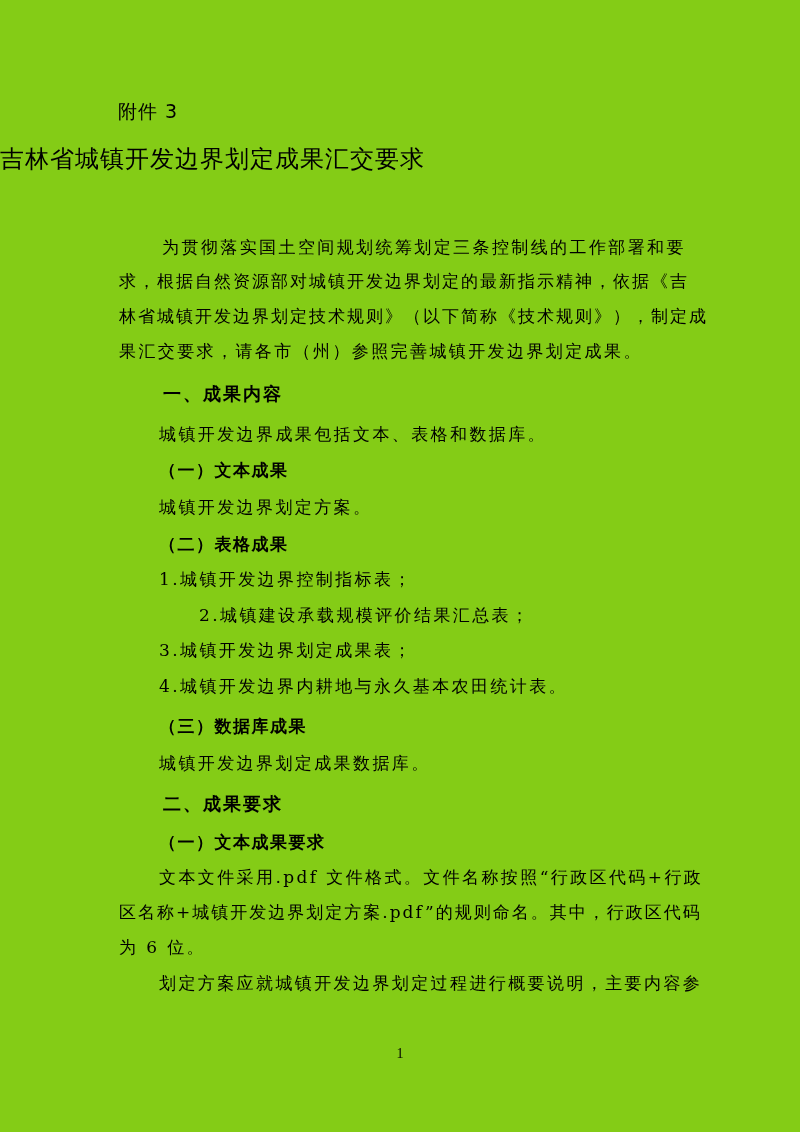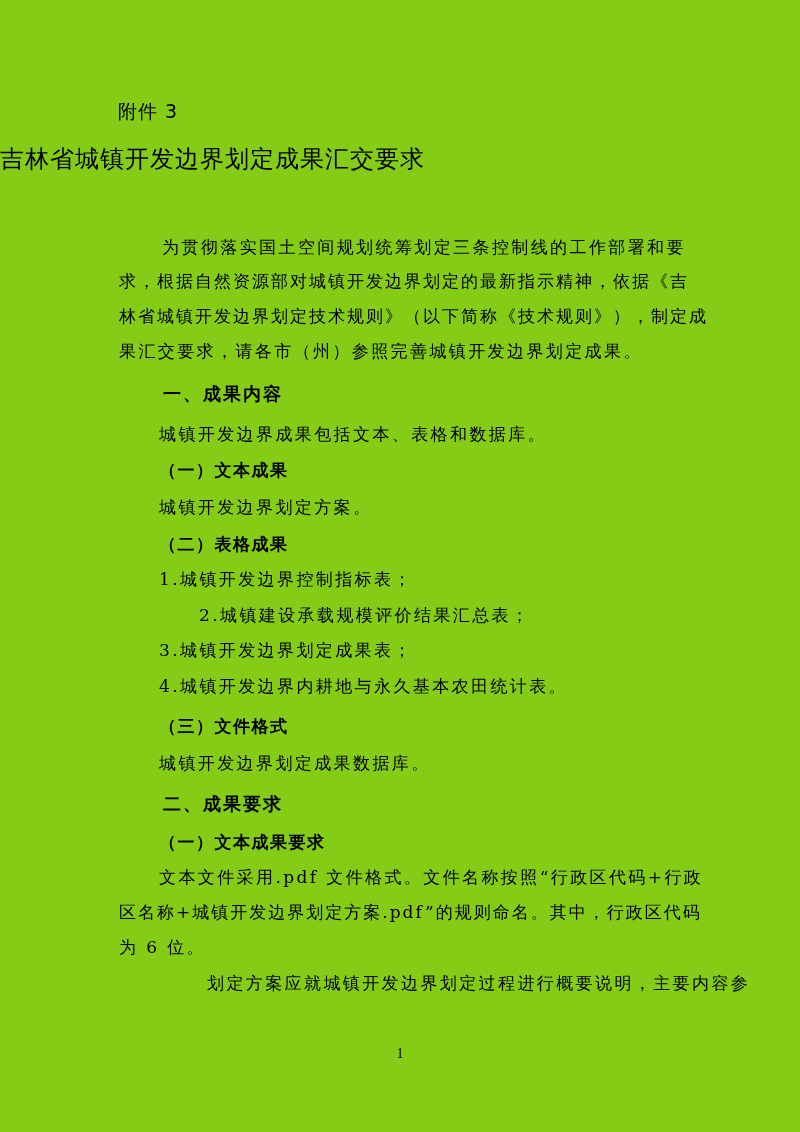--- a/index.html
+++ b/index.html
@@ -30,25 +30,25 @@
 
     <div class="line h1" style="left:44px; top:382px;">一、成果内容</div>
     <div class="line" style="left:40px; top:423px;">城镇开发边界成果包括文本、表格和数据库。</div>
     <div class="line h2" style="left:40px; top:459px;">（一）文本成果</div>
     <div class="line" style="left:40px; top:496px;">城镇开发边界划定方案。</div>
     <div class="line h2" style="left:40px; top:533px;">（二）表格成果</div>
     <div class="line" style="left:40px; top:568px;">1.城镇开发边界控制指标表；</div>
     <div class="line" style="left:40px; top:604px;margin-left:40px;">2.城镇建设承载规模评价结果汇总表；</div>
     <div class="line" style="left:40px; top:639px;">3.城镇开发边界划定成果表；</div>
     <div class="line" style="left:40px; top:675px;">4.城镇开发边界内耕地与永久基本农田统计表。</div>
-    <div class="line h2" style="left:40px; top:715px;">（三）文件格式</div>
+    <div class="line h2" style="left:40px; top:715px;">（三）数据库成果</div>
     <div class="line" style="left:40px; top:752px;">城镇开发边界划定成果数据库。</div>
 
     <div class="line h1" style="left:44px; top:792px;">二、成果要求</div>
     <div class="line h2" style="left:40px; top:831px;">（一）文本成果要求</div>
     <div class="line" style="left:40px; top:866px; width:530px;">文本文件采用.pdf 文件格式。文件名称按照“行政区代码+行政</div>
     <div class="just" style="top:901px;">区名称+城镇开发边界划定方案.pdf”的规则命名。其中，行政区代码</div>
     <div class="line" style="left:0; top:936px;">为 6 位。</div>
-    <div class="line" style="left:40px; top:972px;margin-left:48px;">划定方案应就城镇开发边界划定过程进行概要说明，主要内容参</div>
+    <div class="line" style="left:40px; top:972px;">划定方案应就城镇开发边界划定过程进行概要说明，主要内容参</div>
   </div>
 
   <div class="pagenum">1</div>
 </div>
 
 </body></html>

